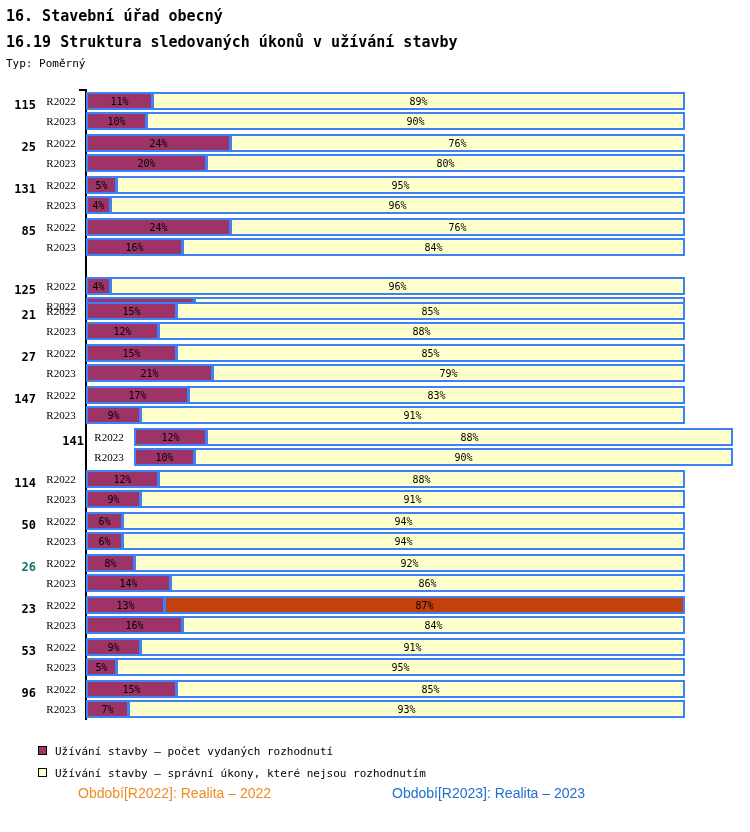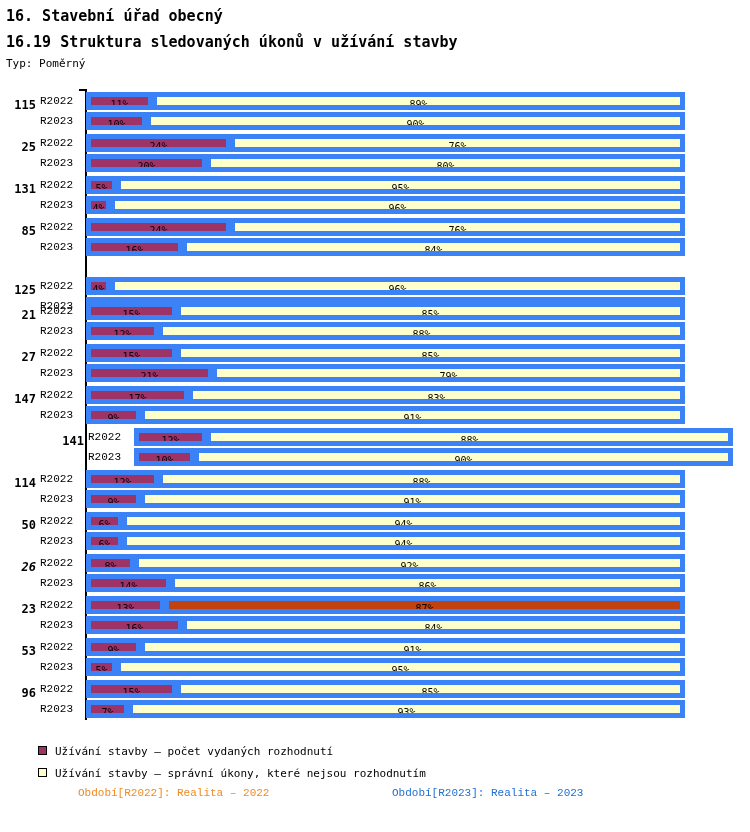--- a/index.html
+++ b/index.html
@@ -76,56 +76,56 @@
     left: 0px;
     top: 8px;
     width: 36px;
     text-align: right;
     font-family: "DejaVu Sans Mono", "Liberation Mono", monospace;
     font-size: 12px;
     font-weight: bold;
     line-height: 14px;
     color: #000;
   }
-  .cat-label.highlight { color: #000000; font-style: italic; }
+  .cat-label.highlight { color: #0f766e; }
 
   .series-row {
     position: absolute;
     left: 0;
     width: 750px;
     height: 20px;
   }
   .series-row.r0 { top: 2px; }
   .series-row.r1 { top: 22px; }
 
   .series-label {
     position: absolute;
     left: 40px;
     top: 3px;
     width: 42px;
-    text-align: left;
-    font-family: Liberation Mono, monospace;
+    text-align: center;
+    font-family: Liberation Serif, serif;
     font-size: 11px;
     line-height: 13px;
     color: #000;
   }
 
   .bar-track {
     position: absolute;
     left: 86px;
     top: 0px;
     width: 598px;
     height: 18px;
   }
   .seg {
     position: absolute;
     top: 0;
     height: 18px;
     box-sizing: border-box;
-    border: 5px solid #3b82f6;
+    border: 2px solid #3b82f6;
     overflow: hidden;
     white-space: nowrap;
     text-align: center;
     font-family: "DejaVu Sans Mono", "Liberation Mono", monospace;
     font-size: 10px;
     line-height: 16px;
     color: #000;
   }
   .seg-a { left: 0; background: #9e3368; }
   .seg-b { background: #ffffcc; }
@@ -167,22 +167,22 @@
   
   #footer {
     position: absolute;
     left: 0;
     top: 786px;
     width: 750px;
     height: 20px;
   }
   .footer-note {
     position: absolute;
-    font-family: Liberation Mono, monospace;
-    font-size: 11px;
+    font-family: Liberation Sans, sans-serif;
+    font-size: 14px;
     line-height: 14px;
     white-space: pre;
   }
   #footer-left  { left: 78px;  color: #ef8b23; }
   #footer-right { left: 392px; color: #1f6fd0; }
 </style>
 </head>
 <body>
 
 <div id="header">

